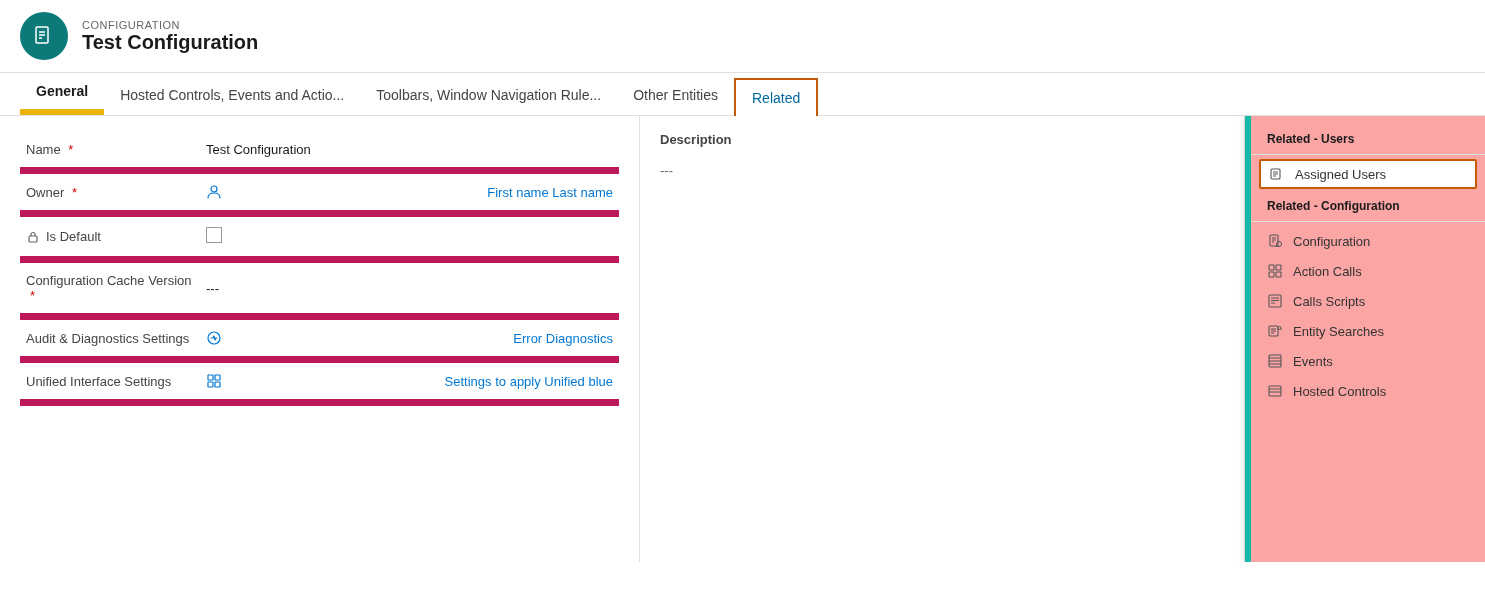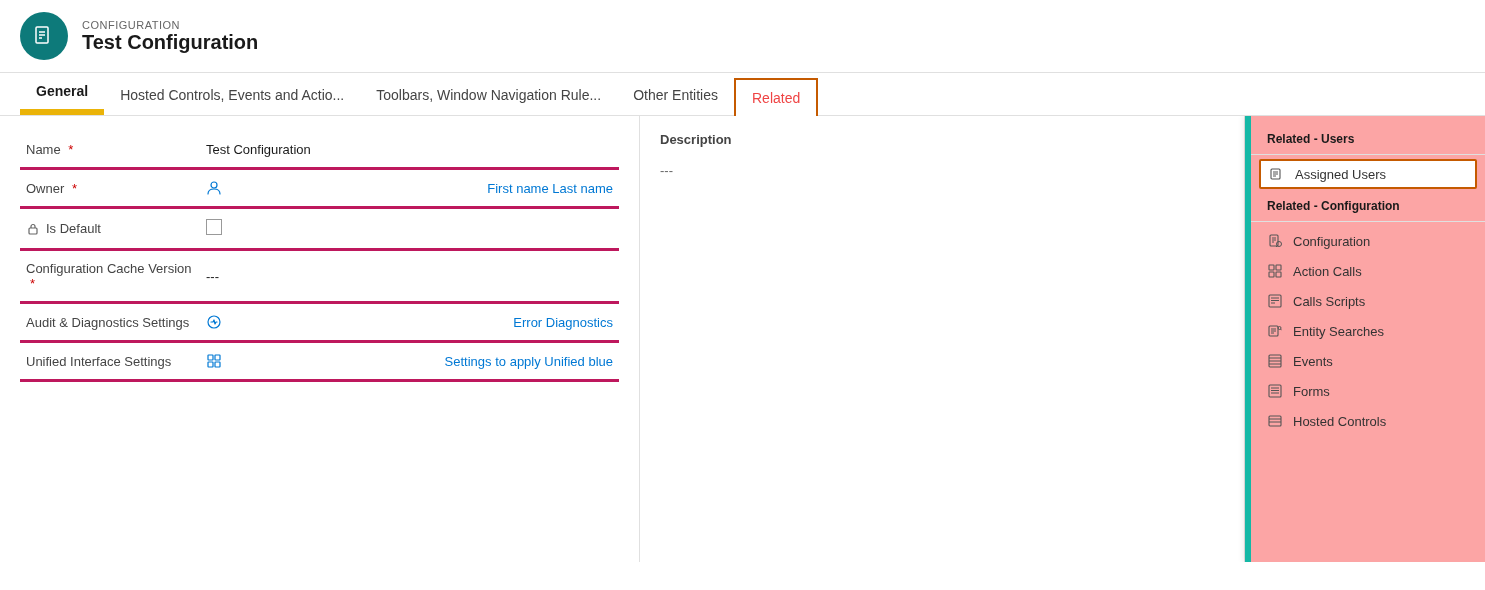--- a/index.html
+++ b/index.html
@@ -53,21 +53,21 @@
       border-bottom: 2px solid transparent;
       white-space: nowrap;
       user-select: none;
     }
     .nav-tab.active {
       color: #1a1a1a;
       border-bottom: 6px solid #eab308;
       font-weight: 600;
     }
     .nav-tab.highlighted {
-      color: #ef4444;
+      color: #0369a1;
       border: 2px solid #c55a00;
       border-bottom: none;
       margin-bottom: -1px;
       background: #fff;
     }
 
     
     .main-content {
       display: flex;
       height: calc(590px - 100px - 44px);
@@ -79,21 +79,21 @@
       flex: 0 0 640px;
       border-right: 1px solid #e0e0e0;
       padding: 16px 20px;
       overflow-y: auto;
     }
     .form-table {
       width: 100%;
       border-collapse: collapse;
     }
     .form-row {
-      border-bottom: 3px solid #be185d;
+      border-bottom: 7px solid #be185d;
     }
     .form-row td {
       padding: 10px 6px;
       vertical-align: middle;
     }
     .field-label {
       width: 180px;
       color: #444;
       font-size: 13px;
     }
@@ -395,31 +395,20 @@
         <svg width="14" height="14" viewBox="0 0 14 14" fill="none" xmlns="http://www.w3.org/2000/svg">
           <rect x="1" y="1" width="12" height="12" rx="1" stroke="#555" stroke-width="1.1" fill="none"></rect>
           <line x1="1" y1="4" x2="13" y2="4" stroke="#555" stroke-width="1"></line>
           <line x1="1" y1="7" x2="13" y2="7" stroke="#555" stroke-width="1"></line>
           <line x1="1" y1="10" x2="13" y2="10" stroke="#555" stroke-width="1"></line>
         </svg>
       </span>
       <span>Events</span>
     </div>
 
-    <div class="related-item">
-      <span class="related-item-icon">
-        <svg width="14" height="14" viewBox="0 0 14 14" fill="none" xmlns="http://www.w3.org/2000/svg">
-          <rect x="1" y="1" width="12" height="12" rx="1" stroke="#555" stroke-width="1.1" fill="none"></rect>
-          <line x1="3" y1="4" x2="11" y2="4" stroke="#555" stroke-width="1"></line>
-          <line x1="3" y1="6.5" x2="11" y2="6.5" stroke="#555" stroke-width="1"></line>
-          <line x1="3" y1="9" x2="11" y2="9" stroke="#555" stroke-width="1"></line>
-        </svg>
-      </span>
-      <span>Forms</span>
-    </div>
 
     <div class="related-item">
       <span class="related-item-icon">
         <svg width="14" height="14" viewBox="0 0 14 14" fill="none" xmlns="http://www.w3.org/2000/svg">
           <rect x="1" y="2" width="12" height="10" rx="1" stroke="#555" stroke-width="1.1" fill="none"></rect>
           <line x1="1" y1="5" x2="13" y2="5" stroke="#555" stroke-width="1"></line>
           <line x1="1" y1="8" x2="13" y2="8" stroke="#555" stroke-width="1"></line>
         </svg>
       </span>
       <span>Hosted Controls</span>

